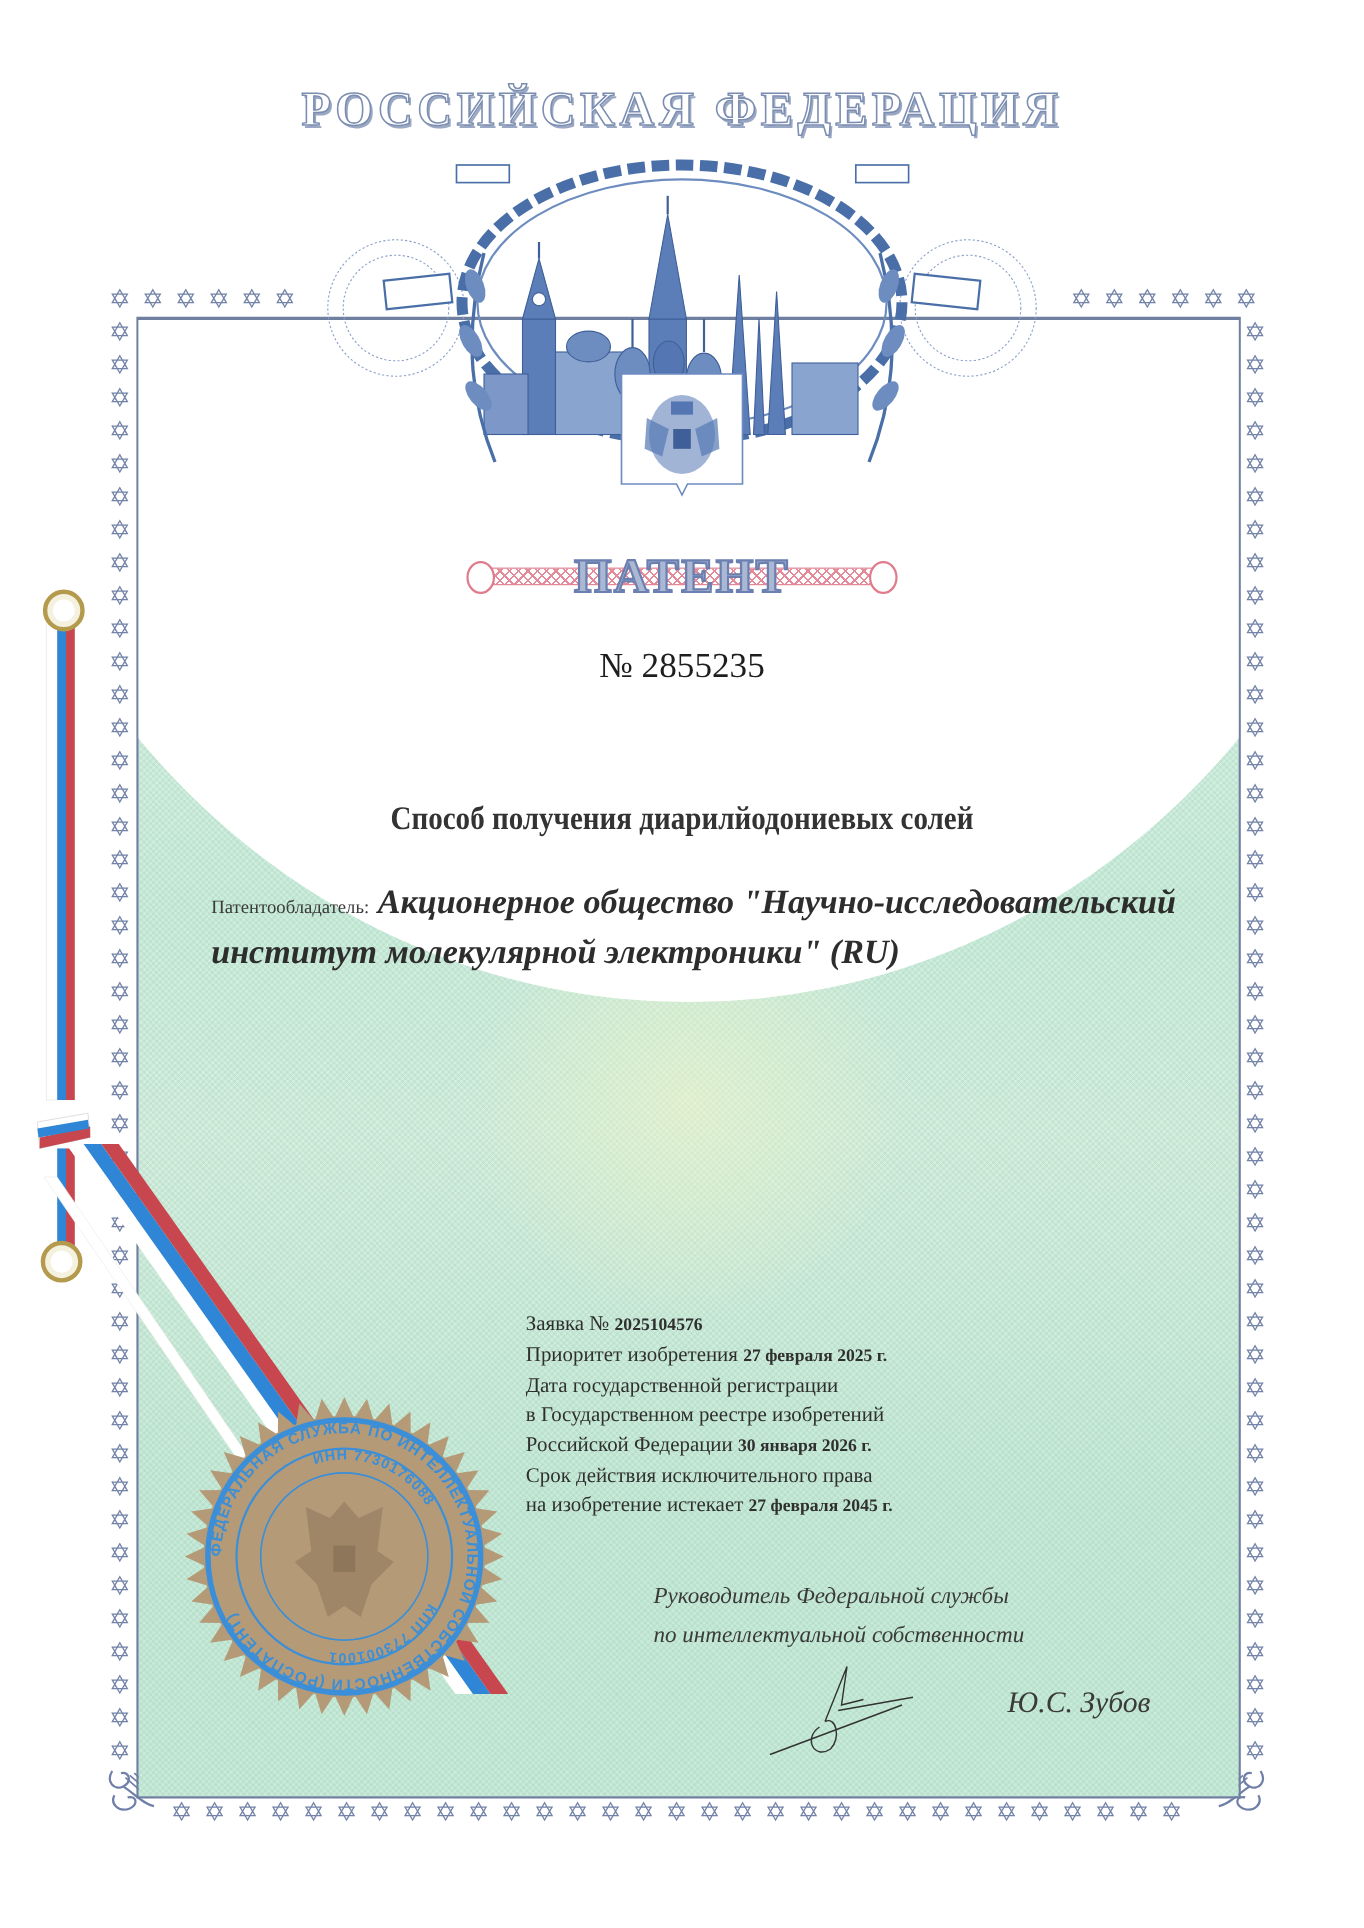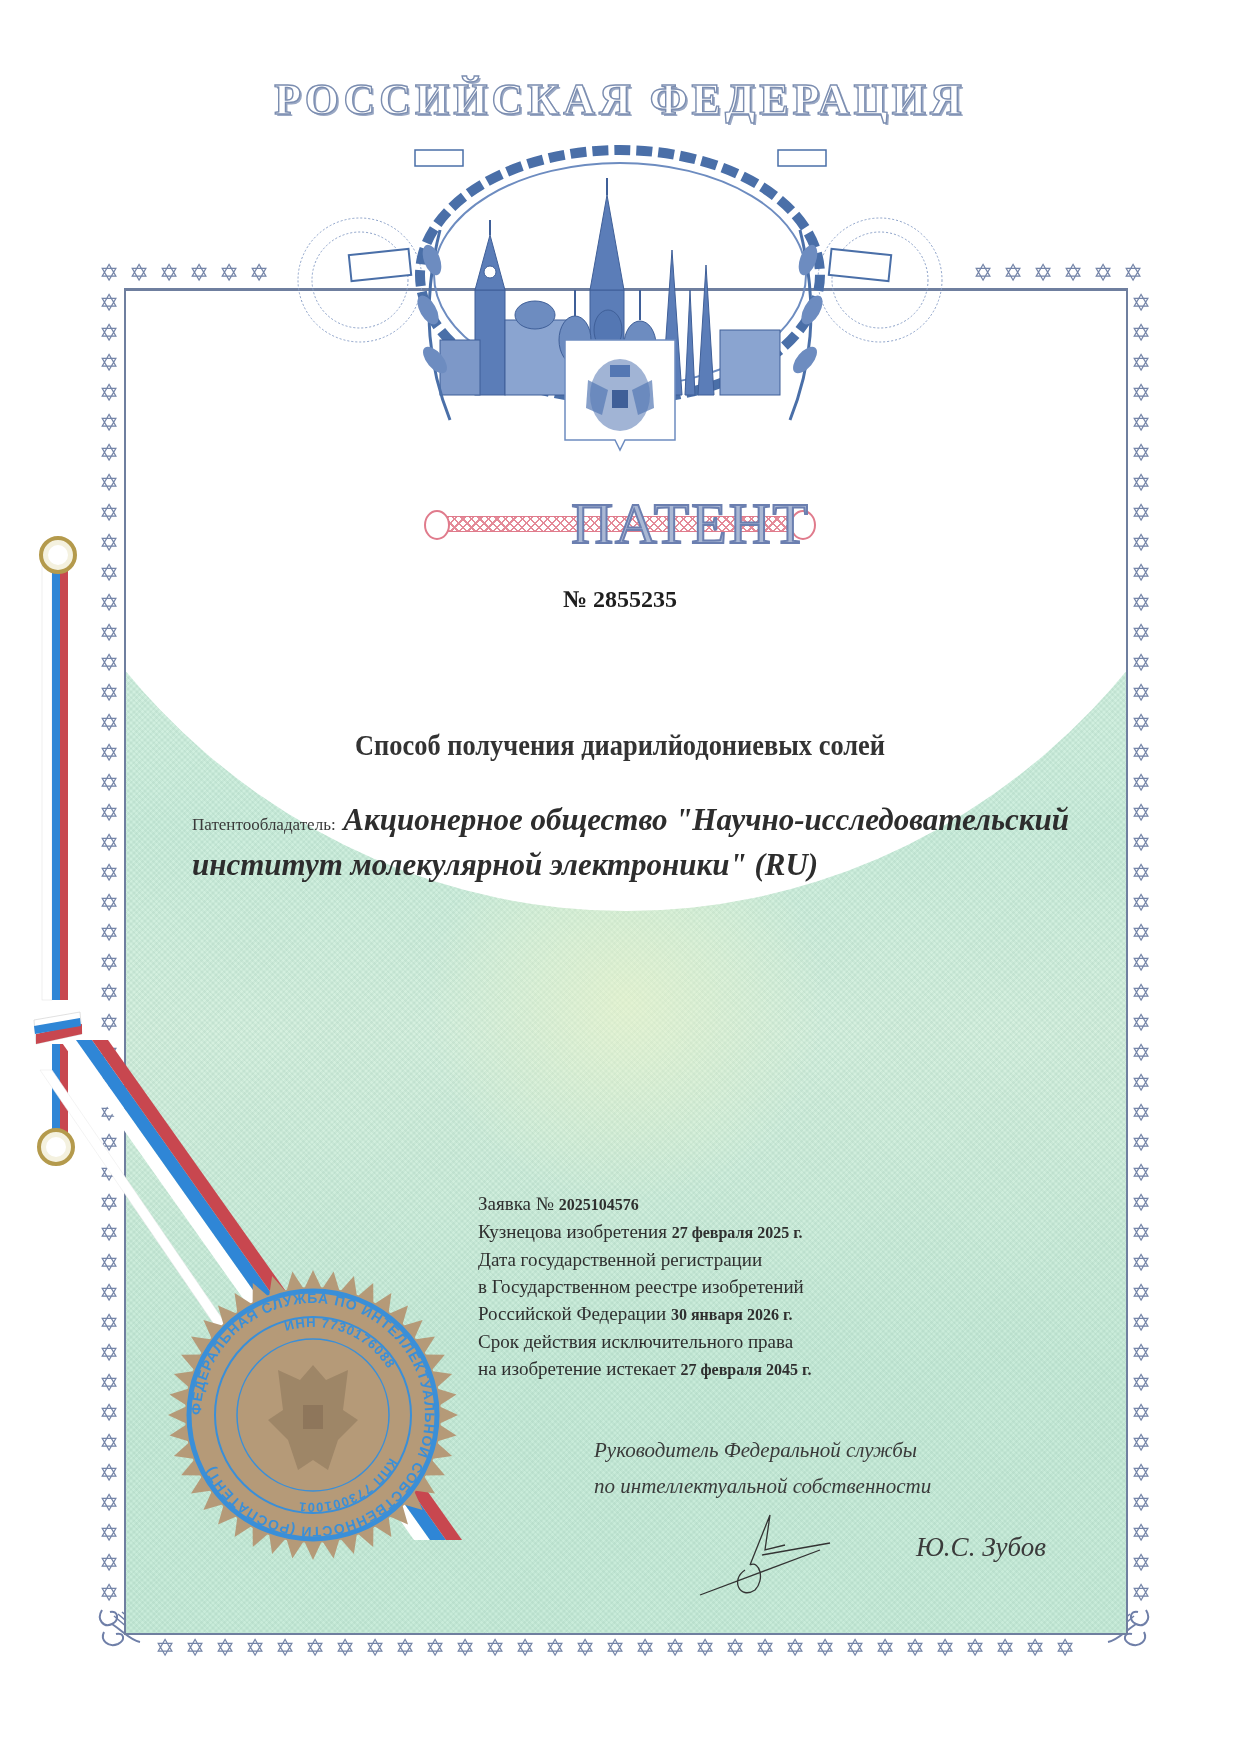--- a/index.html
+++ b/index.html
@@ -57,33 +57,33 @@
       background:
         repeating-linear-gradient(45deg, #e48a98 0 1.5px, transparent 1.5px 6px),
         repeating-linear-gradient(-45deg, #e48a98 0 1.5px, transparent 1.5px 6px);
       border-top: 1.5px solid #e07b8c; border-bottom: 1.5px solid #e07b8c;
     }
     .patent-knot {
       position: absolute; top: 12px; width: 22px; height: 26px; border-radius: 50%;
       border: 2px solid #e07b8c; background: #fff;
     }
     .patent-word {
-      position: absolute; left: 0; right: 0; top: -4px; text-align: right;
-      font-family: "Liberation Serif", serif; font-weight: normal; font-size: 58px; letter-spacing: 2px;
+      position: absolute; left: 0; right: 0; top: -4px; text-align: center;
+      font-family: "Liberation Serif", serif; font-weight: bold; font-size: 44px; letter-spacing: 2px;
       color: #aab8d4; -webkit-text-stroke: 2px #6b7fb0; line-height: 60px;
     }
 
     .subtitle {
       position: absolute; left: 0; width: 1240px; top: 566px; text-align: center; z-index: 3;
       font-family: "Liberation Serif", serif; font-weight: bold; font-size: 18px;
       letter-spacing: 2px; color: #7b8fb7;
     }
     .patent-number {
       position: absolute; left: 0; width: 1240px; top: 586px; text-align: center; z-index: 3;
-      font-family: "Liberation Serif", serif; font-weight: bold; font-size: 24px; color: #1e1e1e;
+      font-family: "Liberation Serif", serif; font-weight: normal; font-size: 32px; color: #1e1e1e;
     }
 
     
     .content { position: absolute; z-index: 4; color: #2b2b2b; }
     .title {
       left: 0; width: 1240px; top: 728px; text-align: center;
       font-family: "Liberation Serif", serif; font-weight: bold; font-size: 30px; color: #333;
       transform: scaleX(0.88);
     }
     .para {
@@ -356,21 +356,21 @@
     <span class="val">Акционерное общество "Научно-исследовательский институт молекулярной электроники" (RU)</span>
   </div>
 
 
   <div class="content reg">
     <div>
       <span>Заявка №</span>
       <b>2025104576</b>
     </div>
     <div>
-      <span>Кузнецова изобретения</span>
+      <span>Приоритет изобретения</span>
       <b>27 февраля 2025 г.</b>
     </div>
     <div>Дата государственной регистрации</div>
     <div>в Государственном реестре изобретений</div>
     <div>
       <span>Российской Федерации</span>
       <b>30 января 2026 г.</b>
     </div>
     <div>Срок действия исключительного права</div>
     <div>

